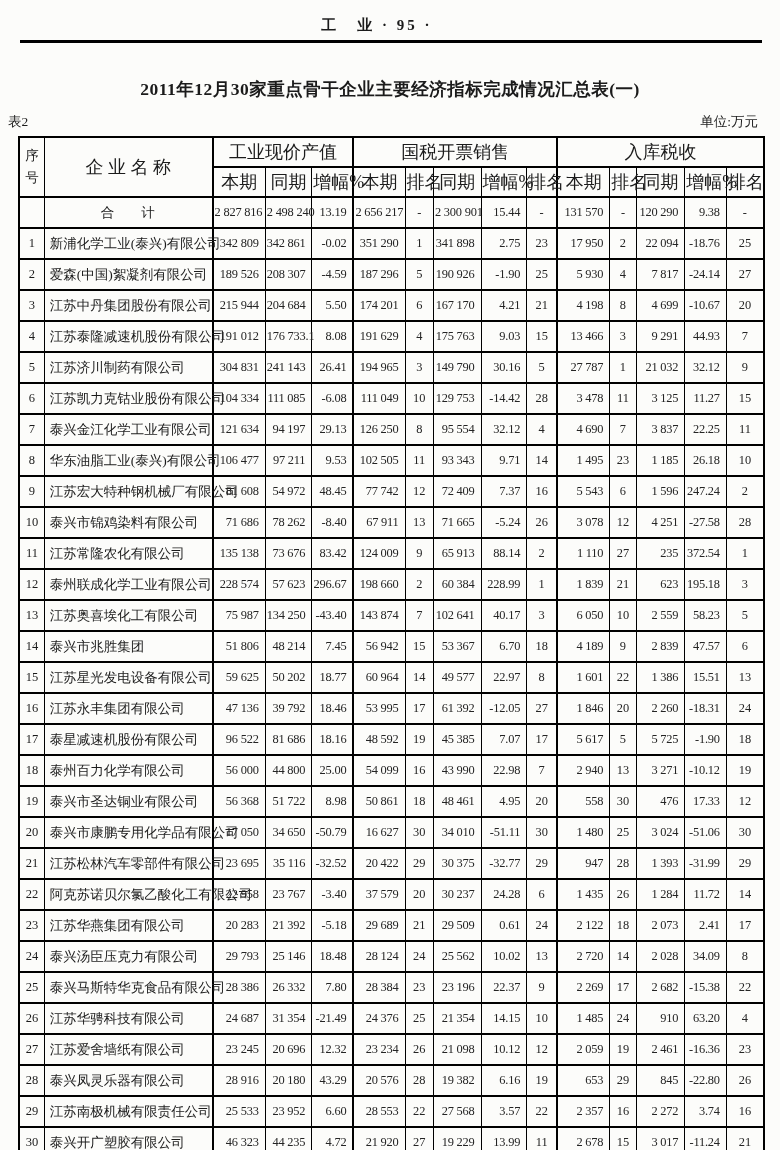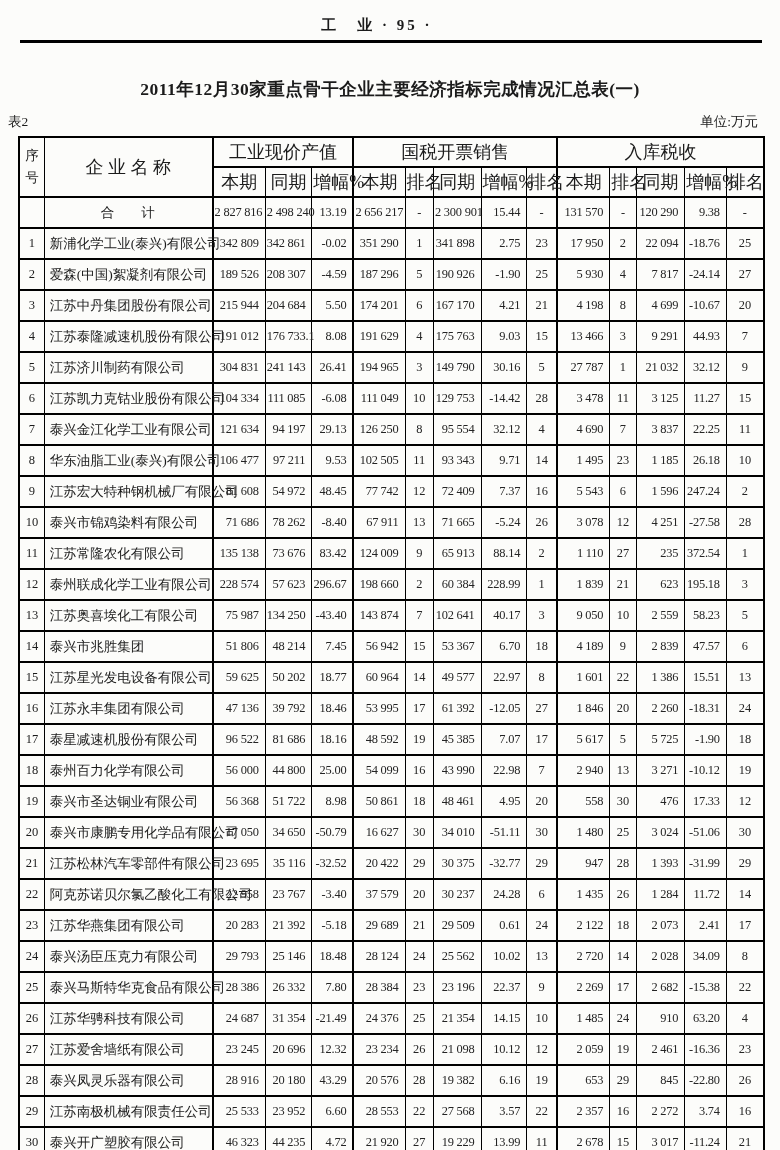--- a/index.html
+++ b/index.html
@@ -348,21 +348,21 @@
     <td class="c-seq">13</td>
     <td class="c-name">江苏奥喜埃化工有限公司</td>
     <td class="c-val num gsep">75 987</td>
     <td class="c-val num">134 250</td>
     <td class="c-val num">-43.40</td>
     <td class="c-val num gsep">143 874</td>
     <td class="c-val rank">7</td>
     <td class="c-val num">102 641</td>
     <td class="c-val num">40.17</td>
     <td class="c-val rank">3</td>
-    <td class="c-val num gsep">9 050</td>
+    <td class="c-val num gsep">6 050</td>
     <td class="c-val rank">10</td>
     <td class="c-val num">2 559</td>
     <td class="c-val num">58.23</td>
     <td class="c-val rank">5</td>
   </tr>
       <tr>
     <td class="c-seq">14</td>
     <td class="c-name">泰兴市兆胜集团</td>
     <td class="c-val num gsep">51 806</td>
     <td class="c-val num">48 214</td>

